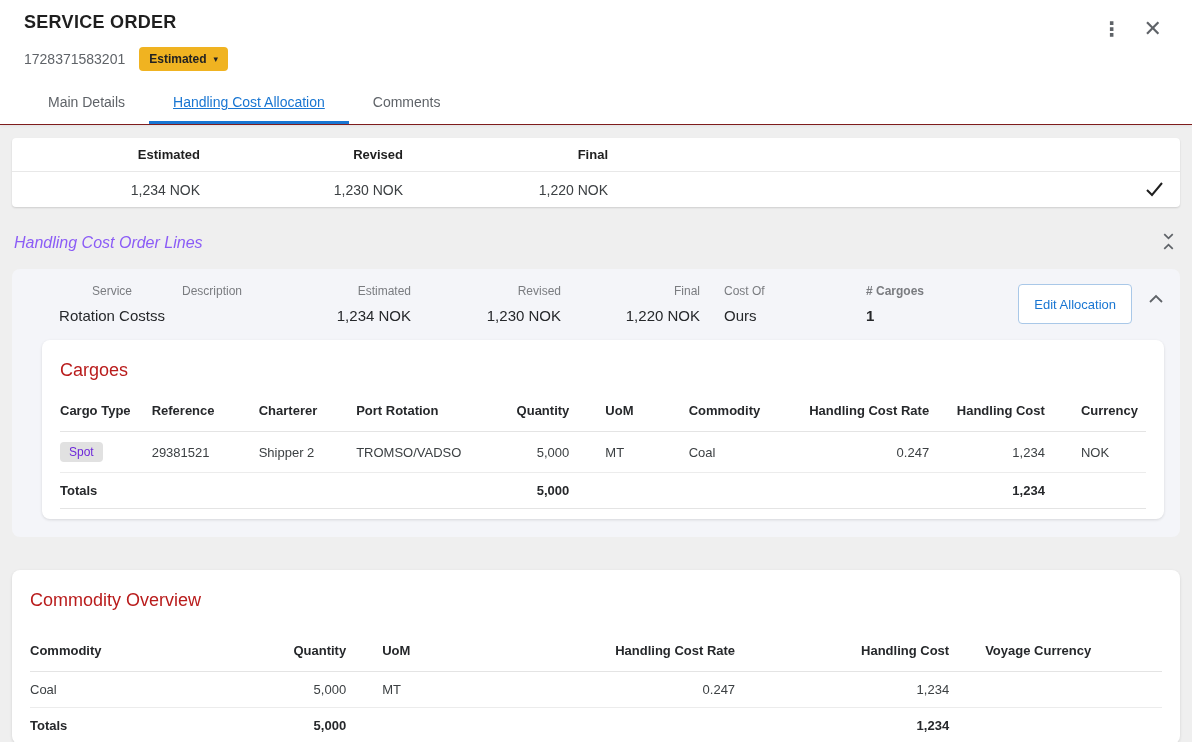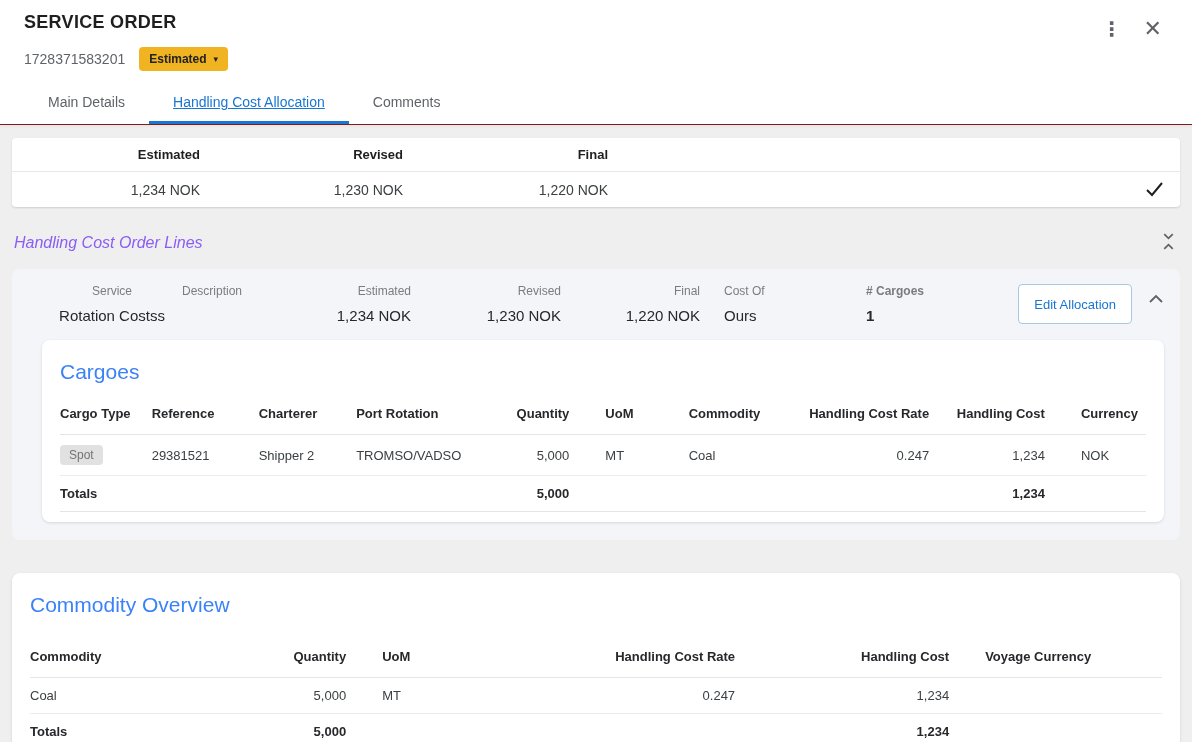--- a/index.html
+++ b/index.html
@@ -88,34 +88,34 @@
   }
   .line-chevron { margin-left: 16px; margin-top: 6px; cursor: pointer; }
 
   
   .white-card {
     background: #fff; border-radius: 8px;
     box-shadow: 0 1px 3px rgba(0,0,0,.12);
     padding: 16px 18px 10px 18px;
   }
   .cargoes-card { margin-top: 16px; }
-  .card-title { font-size: 21px; font-weight: 400; color: #3b82f6; margin: 4px 0 16px 0; }
+  .card-title { font-size: 18px; font-weight: 400; color: #b91c1c; margin: 4px 0 16px 0; }
 
   table { width: 100%; border-collapse: collapse; font-size: 13px; color: #3c4043; }
   th {
     font-size: 13px; font-weight: 700; color: #26282b;
     text-align: left; vertical-align: middle;
     padding: 4px 8px 10px 0; border-bottom: 1px solid #e4e4e4;
     line-height: 1.55;
   }
   td { padding: 10px 8px 10px 0; border-bottom: 1px solid #ececec; vertical-align: middle; }
   .num { text-align: right; }
   .totals td { font-weight: 700; color: #26282b; border-bottom: 1px solid #e4e4e4; }
   .chip {
-    display: inline-block; background: #e1e1e1; color: #737373;
+    display: inline-block; background: #e1e1e1; color: #6d28d9;
     border-radius: 4px; padding: 3px 9px; font-size: 12px;
   }
   .pad-l { padding-left: 28px; }
 
   .commodity-card { margin-top: 33px; padding-bottom: 0; }
   .commodity-card .card-title { margin-bottom: 26px; }
 </style>
 </head>
 <body>
 

